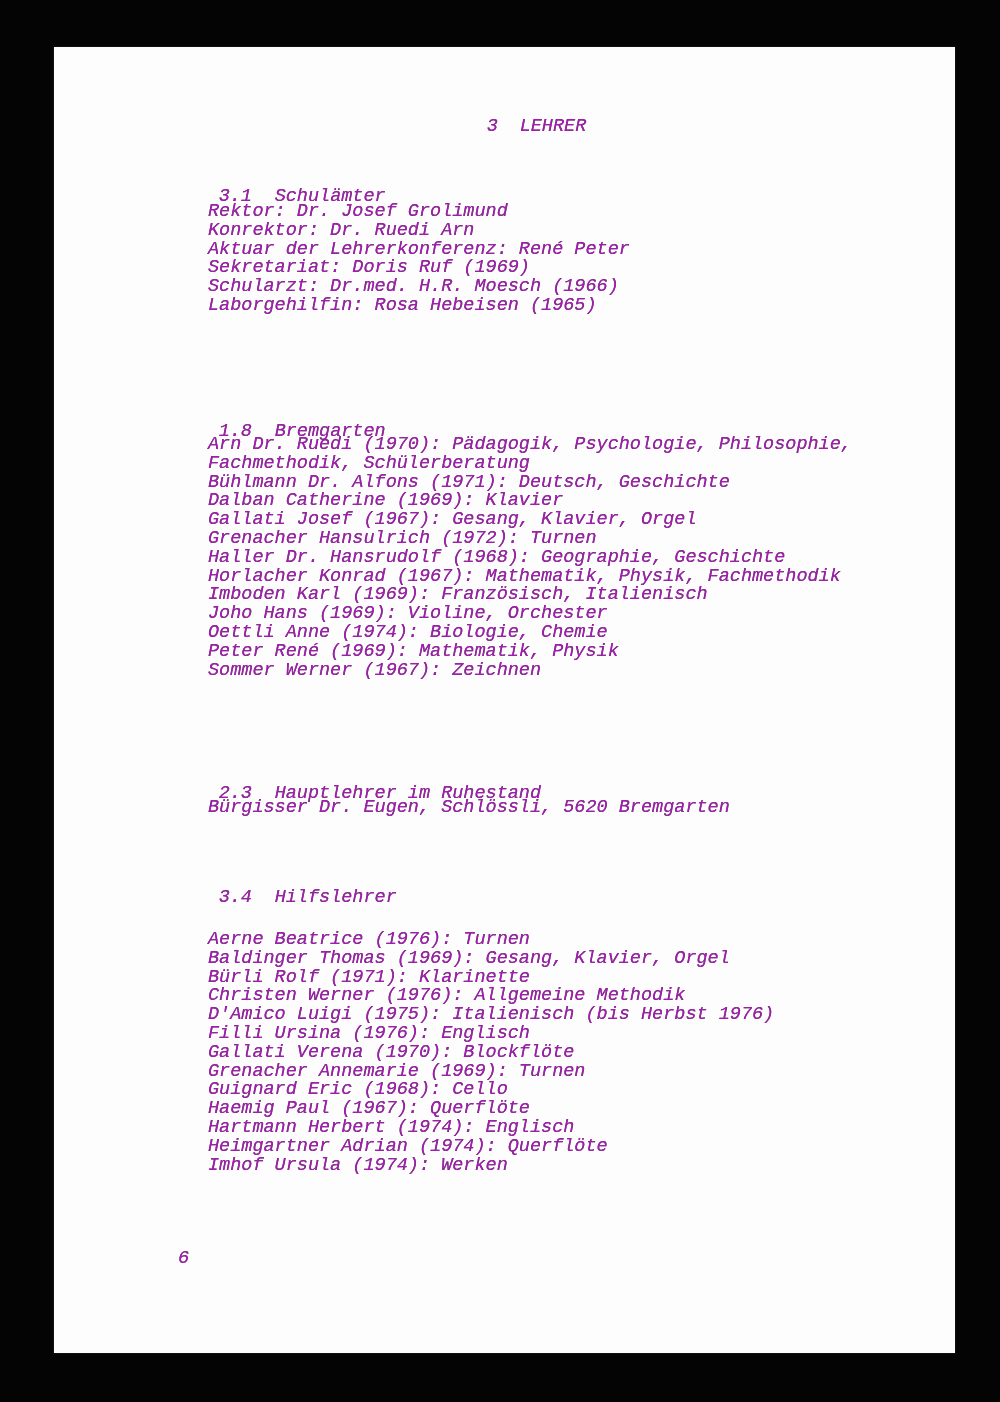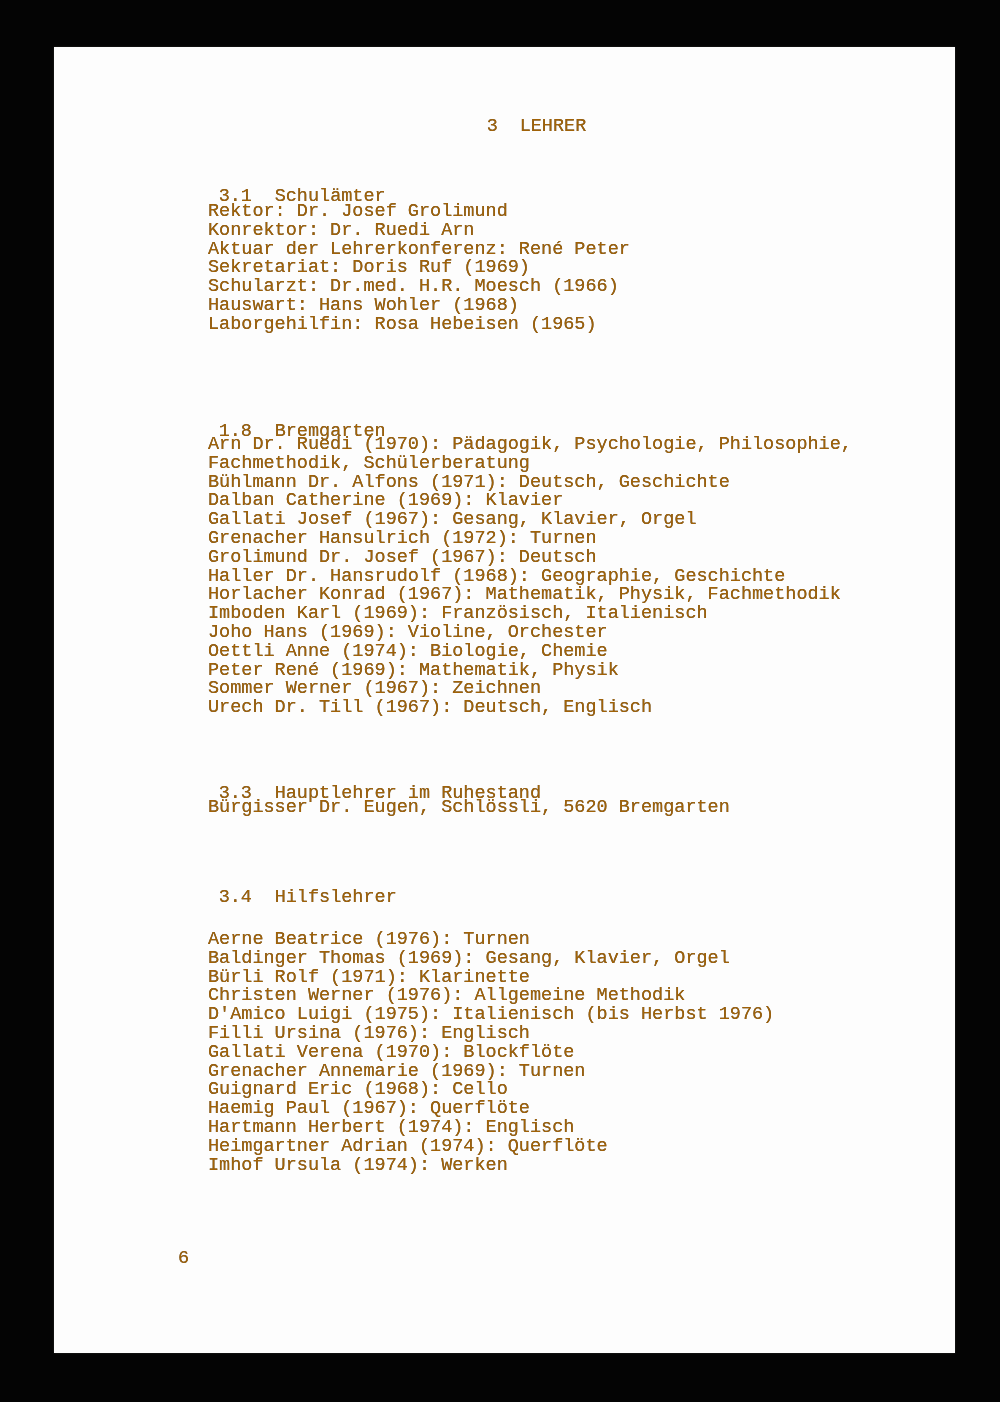--- a/index.html
+++ b/index.html
@@ -17,22 +17,23 @@
   .page {
     position: absolute;
     left: 54px;
     top: 47px;
     width: 901px;
     height: 1306px;
     background: #fdfdfd;
     box-shadow: 0 0 2px rgba(120,120,110,0.35);
     font-family: "Liberation Mono", "DejaVu Sans Mono", monospace;
     font-size: 18.5px;
-    color: #a16207;
+    color: #a21caf;
     text-shadow: 0 0 0.4px rgba(50,50,50,0.85);
+    font-style: italic;
   }
   .doc-title {
     position: absolute;
     top: 48px;
     left: 366px;
     white-space: pre;
   }
   .doc-title .num {
     display: inline-block;
     width: 33px;
@@ -82,47 +83,44 @@
 
     <div class="sec-heading" id="s1-heading">
       <span class="num">3.1</span><span>Schulämter</span>
     </div>
     <div class="sec-body" id="s1-body">
       <div class="line">Rektor: Dr. Josef Grolimund</div>
       <div class="line">Konrektor: Dr. Ruedi Arn</div>
       <div class="line">Aktuar der Lehrerkonferenz: René Peter</div>
       <div class="line">Sekretariat: Doris Ruf (1969)</div>
       <div class="line">Schularzt: Dr.med. H.R. Moesch (1966)</div>
-      <div class="line">Hauswart: Hans Wohler (1968)</div>
       <div class="line">Laborgehilfin: Rosa Hebeisen (1965)</div>
     </div>
 
     <div class="sec-heading" id="s2-heading">
       <span class="num">1.8</span><span>Bremgarten</span>
     </div>
     <div class="sec-body" id="s2-body">
       <div class="line">Arn Dr. Ruedi (1970): Pädagogik, Psychologie, Philosophie,</div>
       <div class="line">Fachmethodik, Schülerberatung</div>
       <div class="line">Bühlmann Dr. Alfons (1971): Deutsch, Geschichte</div>
       <div class="line">Dalban Catherine (1969): Klavier</div>
       <div class="line">Gallati Josef (1967): Gesang, Klavier, Orgel</div>
       <div class="line">Grenacher Hansulrich (1972): Turnen</div>
-      <div class="line">Grolimund Dr. Josef (1967): Deutsch</div>
       <div class="line">Haller Dr. Hansrudolf (1968): Geographie, Geschichte</div>
       <div class="line">Horlacher Konrad (1967): Mathematik, Physik, Fachmethodik</div>
       <div class="line">Imboden Karl (1969): Französisch, Italienisch</div>
       <div class="line">Joho Hans (1969): Violine, Orchester</div>
       <div class="line">Oettli Anne (1974): Biologie, Chemie</div>
       <div class="line">Peter René (1969): Mathematik, Physik</div>
       <div class="line">Sommer Werner (1967): Zeichnen</div>
-      <div class="line">Urech Dr. Till (1967): Deutsch, Englisch</div>
     </div>
 
     <div class="sec-heading" id="s3-heading">
-      <span class="num">3.3</span><span>Hauptlehrer im Ruhestand</span>
+      <span class="num">2.3</span><span>Hauptlehrer im Ruhestand</span>
     </div>
     <div class="sec-body" id="s3-body">
       <div class="line">Bürgisser Dr. Eugen, Schlössli, 5620 Bremgarten</div>
     </div>
 
     <div class="sec-heading" id="s4-heading">
       <span class="num">3.4</span><span>Hilfslehrer</span>
     </div>
     <div class="sec-body" id="s4-body">
       <div class="line">Aerne Beatrice (1976): Turnen</div>

